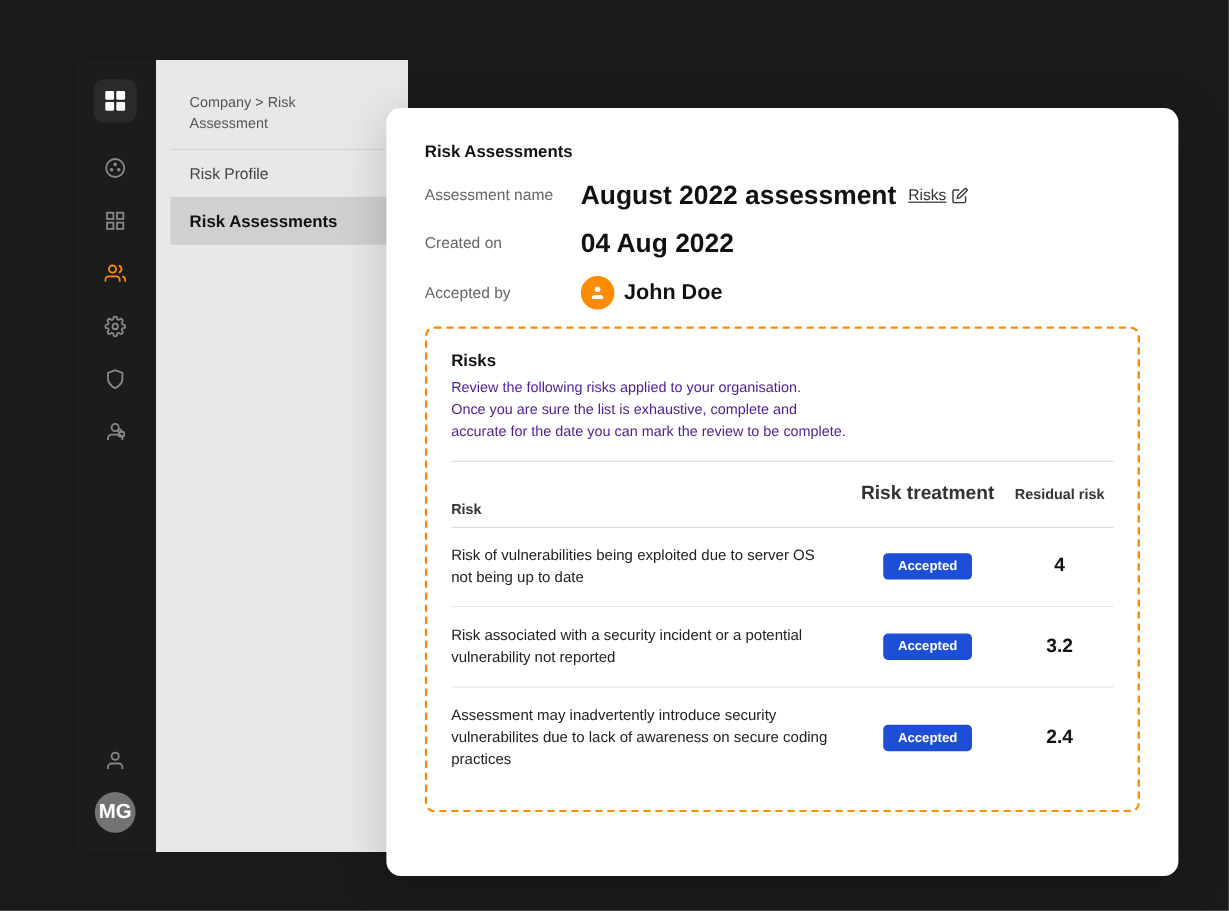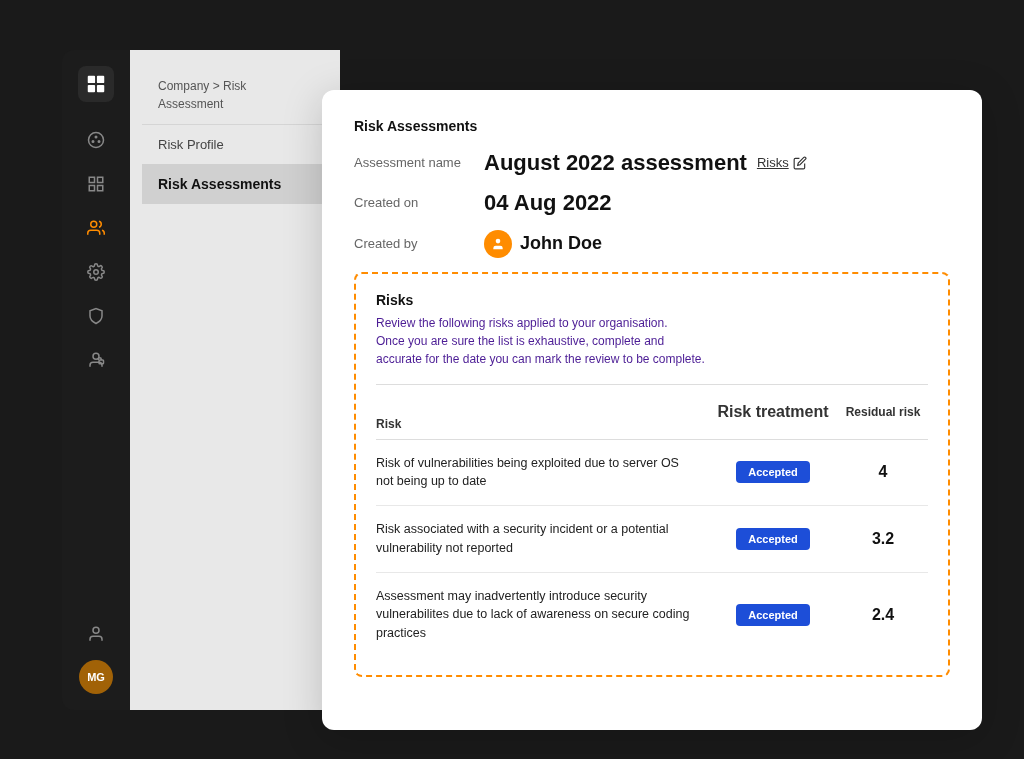--- a/index.html
+++ b/index.html
@@ -73,25 +73,25 @@
       display: flex;
       flex-direction: column;
       align-items: center;
       gap: 8px;
     }
 
     .avatar-mg {
       width: 34px;
       height: 34px;
       border-radius: 50%;
-      background: #a16207;
-      display: flex;
-      align-items: center;
-      justify-content: center;
-      font-size: 11px;
+      background: #737373;
+      display: flex;
+      align-items: center;
+      justify-content: center;
+      font-size: 17px;
       font-weight: 600;
       color: white;
     }
 
     
     .nav-panel {
       width: 210px;
       background: #e8e8e8;
       display: flex;
       flex-direction: column;
@@ -397,21 +397,21 @@
           </svg>
       </span>
     </div>
 
     <div class="meta-row">
       <span class="meta-label">Created on</span>
       <span class="meta-value medium">04 Aug 2022</span>
     </div>
 
     <div class="meta-row">
-      <span class="meta-label">Created by</span>
+      <span class="meta-label">Accepted by</span>
       <div class="user-cell">
         <div class="user-avatar-icon">
           <svg width="14" height="14" viewBox="0 0 24 24" fill="white">
               <path d="M20 21v-2a4 4 0 0 0-4-4H8a4 4 0 0 0-4 4v2"></path>
               <circle cx="12" cy="7" r="4"></circle>
             </svg>
         </div>
         <span class="meta-value" style="font-size:18px;">John Doe</span>
       </div>
     </div>

